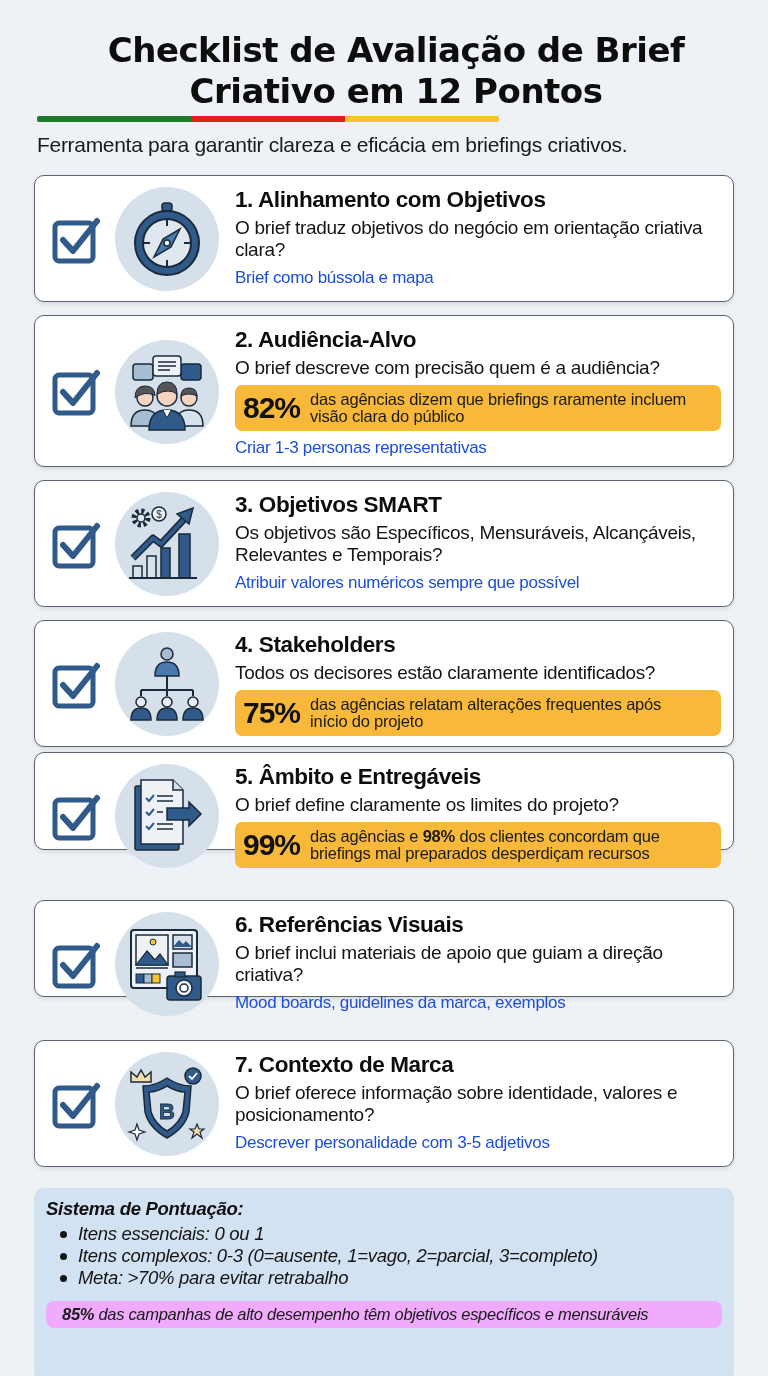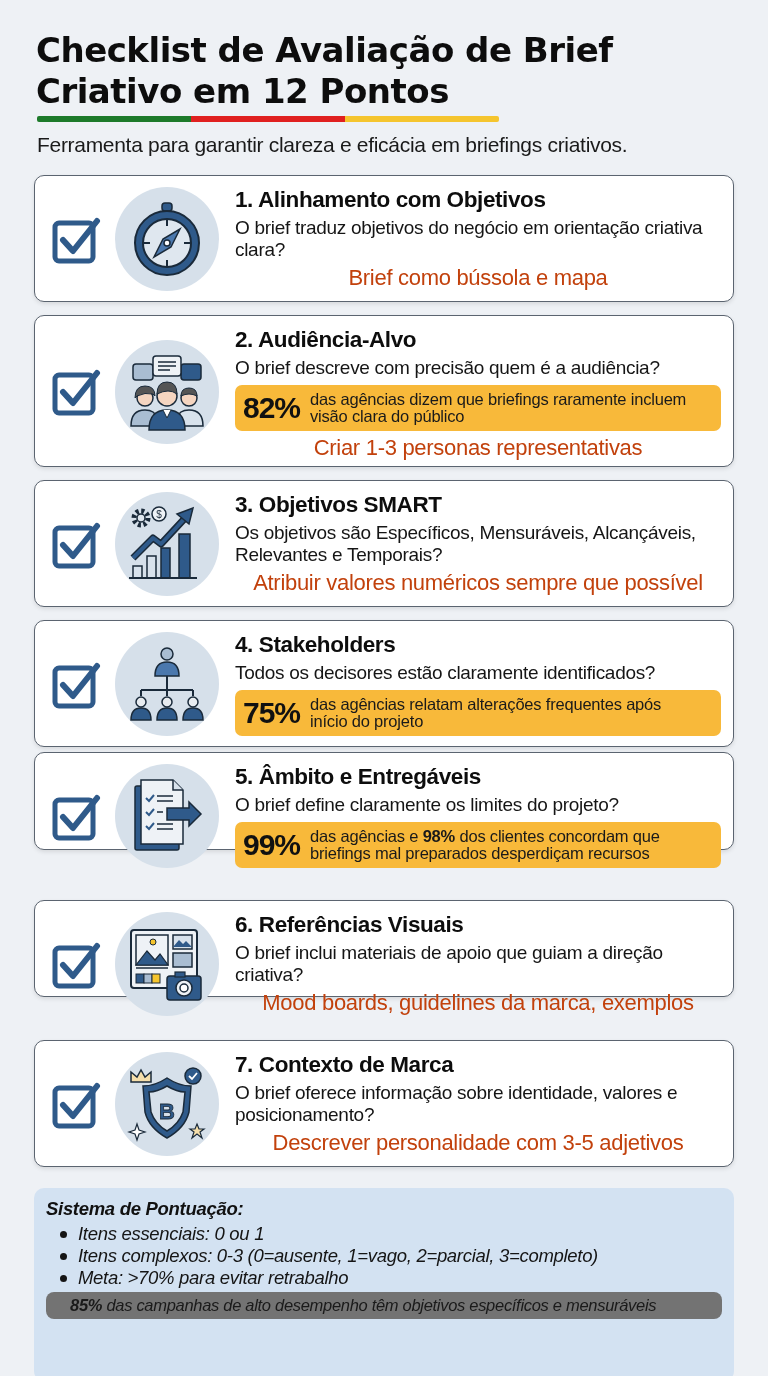--- a/index.html
+++ b/index.html
@@ -8,21 +8,21 @@
     background: #eef1f5;
     font-family: "Liberation Sans", sans-serif;
     color: #111;
     position: relative;
     overflow: hidden;
   }
   .title {
     position: absolute; left: 36px; top: 30px; width: 720px;
     font-family: "DejaVu Sans", sans-serif;
     font-weight: bold; font-size: 34px; line-height: 41px;
-    letter-spacing: -0.5px; color: #0d0d0d;
+    letter-spacing: -0.5px; color: #0d0d0d; text-align: center;
   }
   .title-bar {
     position: absolute; left: 37px; top: 116px; width: 462px; height: 6px;
     display: flex; border-radius: 2px; overflow: hidden;
   }
   .title-bar span { flex: 1; }
   .subtitle {
     position: absolute; left: 37px; top: 133px;
     font-size: 21px; color: #1a1a1a; letter-spacing: -0.3px;
   }
@@ -42,23 +42,22 @@
   .content { position: absolute; left: 200px; right: 12px; }
   .card-title {
     font-weight: bold; font-size: 22.5px; line-height: 28px;
     letter-spacing: -0.4px; color: #0d0d0d;
   }
   .card-q {
     font-size: 19px; line-height: 22px; color: #151515; letter-spacing: -0.3px;
     margin-top: 3px;
   }
   .card-note {
-    font-size: 22px; line-height: 22px; color: #c2410c; letter-spacing: -0.3px;
+    font-size: 17px; line-height: 22px; color: #1d4ed8; letter-spacing: -0.3px;
     margin-top: 6px;
-    text-align: center;
   }
   .stat {
     margin-top: 6px; background: #f8b93a; border-radius: 7px;
     display: flex; align-items: center; padding: 3px 26px 3px 8px; height: 46px;
   }
   .stat-num {
     font-weight: bold; font-size: 30px; letter-spacing: -1px;
     color: #111; margin-right: 10px; line-height: 1;
   }
   .stat-text { font-size: 16.5px; line-height: 17px; color: #1a1a1a; letter-spacing: -0.2px; }
@@ -74,22 +73,22 @@
   .scoring ul { list-style: none; margin-left: 12px; }
   .scoring li {
     font-size: 18.5px; line-height: 22px; color: #151515; letter-spacing: -0.3px;
     position: relative; padding-left: 20px;
   }
   .scoring li .bullet {
     position: absolute; left: 2px; top: 8px; width: 7px; height: 7px;
     border-radius: 50%; background: #151515;
   }
   .scoring .footstat {
-    margin-top: 3px; background: #737373; border-radius: 8px;
-    padding: 4px 24px; font-size: 16.5px; letter-spacing: -0.3px; color: #1a1a1a;
+    margin-top: 12px; background: #f0abfc; border-radius: 8px;
+    padding: 4px 16px; font-size: 16.5px; letter-spacing: -0.3px; color: #1a1a1a;
   }
 </style>
 </head>
 <body>
 
 <div class="title">
   <div>Checklist de Avaliação de Brief</div>
   <div>Criativo em 12 Pontos</div>
 </div>
 <div class="title-bar">

